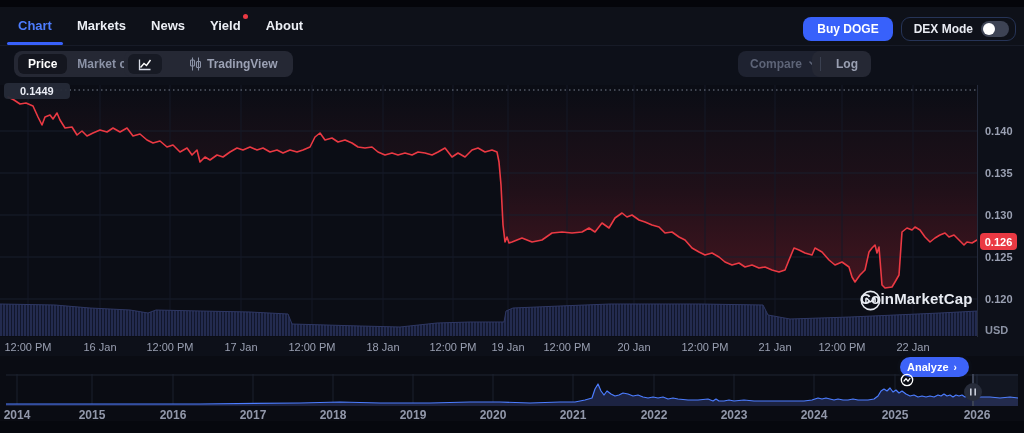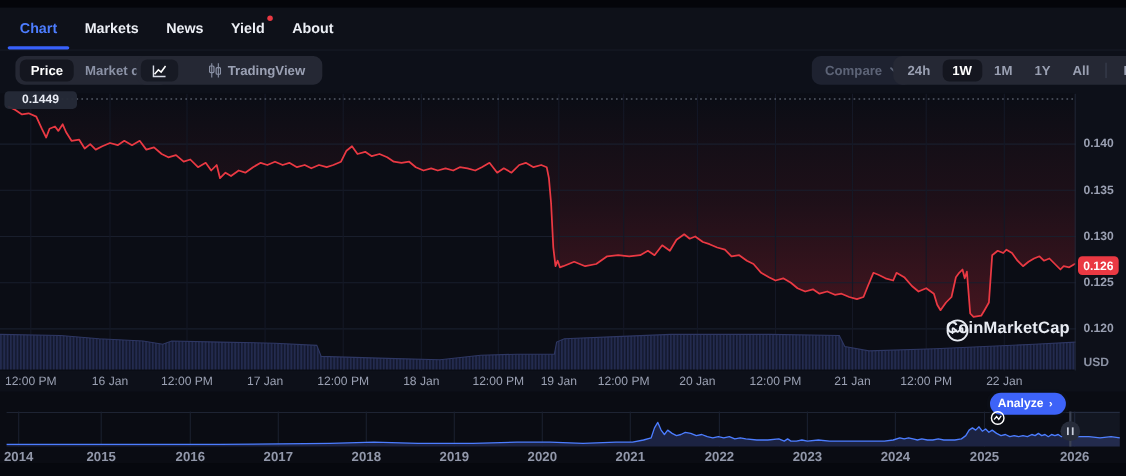--- a/index.html
+++ b/index.html
@@ -67,20 +67,29 @@
   <div class="topstrip"></div>
 
   <div class="nav">
     <div class="nav-tabs" id="nav-tabs">
         <span class="tab active">Chart</span>
         <span class="tab">Markets</span>
         <span class="tab">News</span>
         <span class="tab">Yield<span class="dot"></span></span>
         <span class="tab">About</span>
       </div>
+    <div class="nav-right">
+      <button class="buy-btn">Buy DOGE</button>
+      <div class="dex-pill">
+        <span>DEX Mode</span>
+        <span class="toggle">
+            <span class="knob"></span>
+          </span>
+      </div>
+    </div>
   </div>
 
   <div class="toolbar">
     <div class="seg" style="left:14px;">
       <span class="chip">Price</span>
       <span class="seg-lbl">Market cap</span>
     </div>
     <div class="seg" style="left:124px;">
       <span class="icon-chip">
         <svg width="14" height="13" viewBox="0 0 14 13">
@@ -100,27 +109,20 @@
     </div>
 
     <div class="compare" style="left:738px;">
       <span>Compare</span>
       <svg width="9" height="6" viewBox="0 0 9 6">
         <polyline points="1,1 4.5,4.5 8,1" fill="none" stroke="#5d6477" stroke-width="1.6" stroke-linecap="round"></polyline>
       </svg>
     </div>
 
     <div class="seg ranges" style="left:812px;">
-      <span id="range-btns" style="display:flex;align-items:center;gap:2px;">
-          <span class="rng">24h</span>
-          <span class="rng active">1W</span>
-          <span class="rng">1M</span>
-          <span class="rng">1Y</span>
-          <span class="rng">All</span>
-        </span>
       <span class="vdiv"></span>
       <span class="rng">Log</span>
 
     </div>
   </div>
 
   <div class="chart-panel">
     <svg id="main-svg" width="978" height="252" viewBox="0 85 978 252">
         <defs>
           <linearGradient id="drawdown" gradientUnits="userSpaceOnUse" x1="0" y1="90" x2="0" y2="300">

